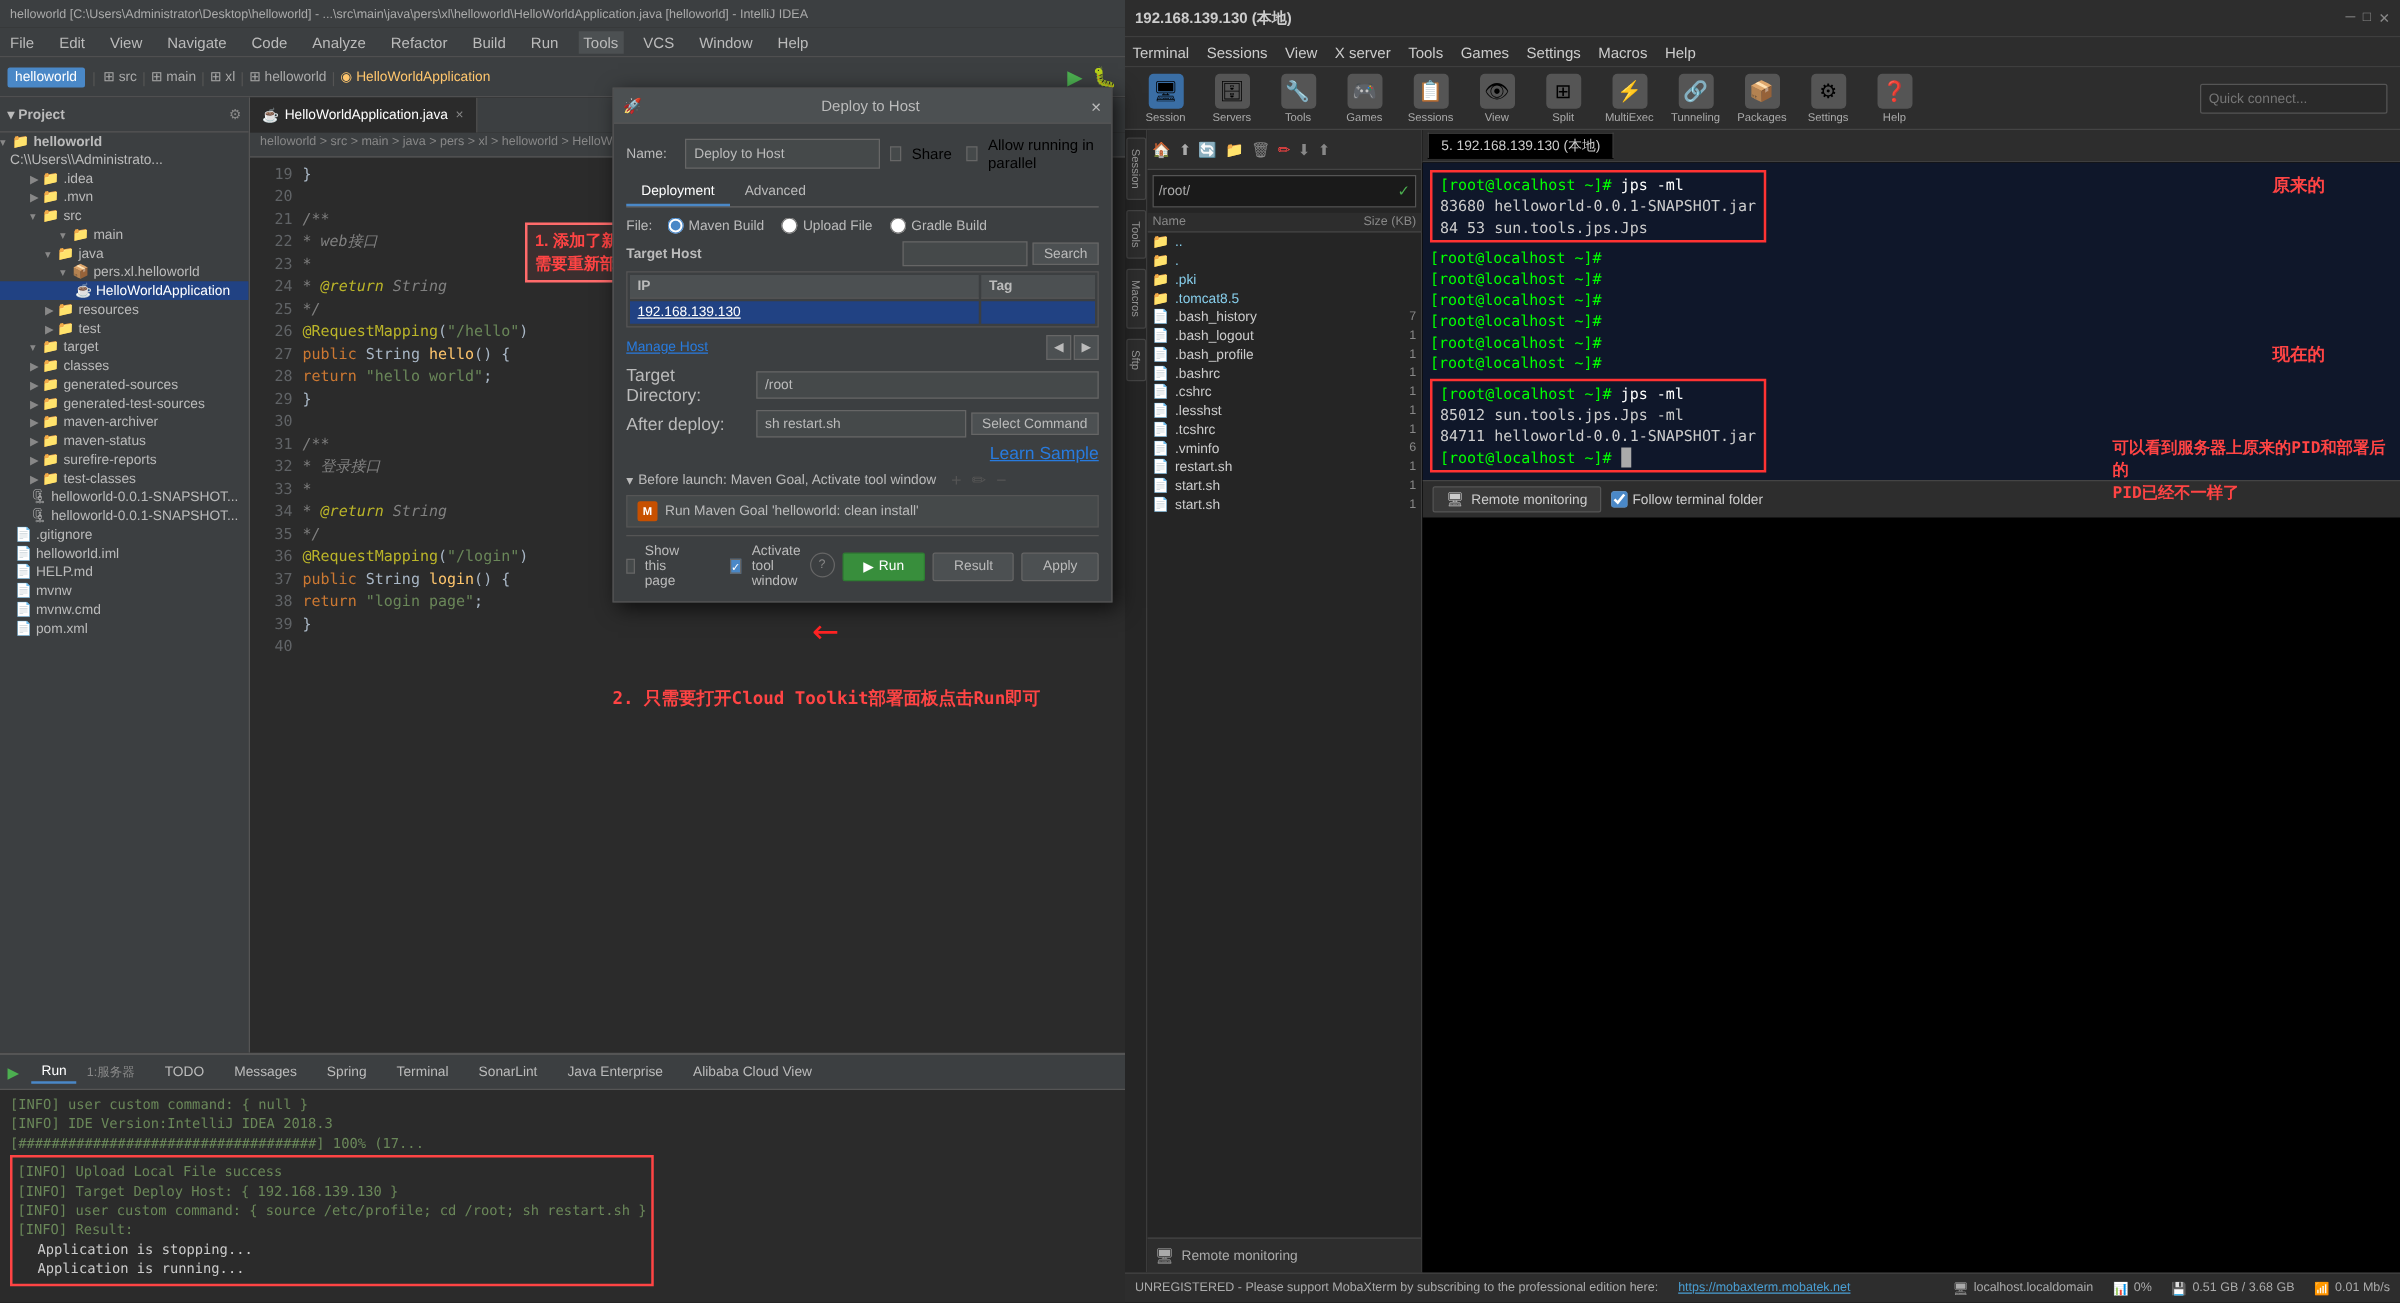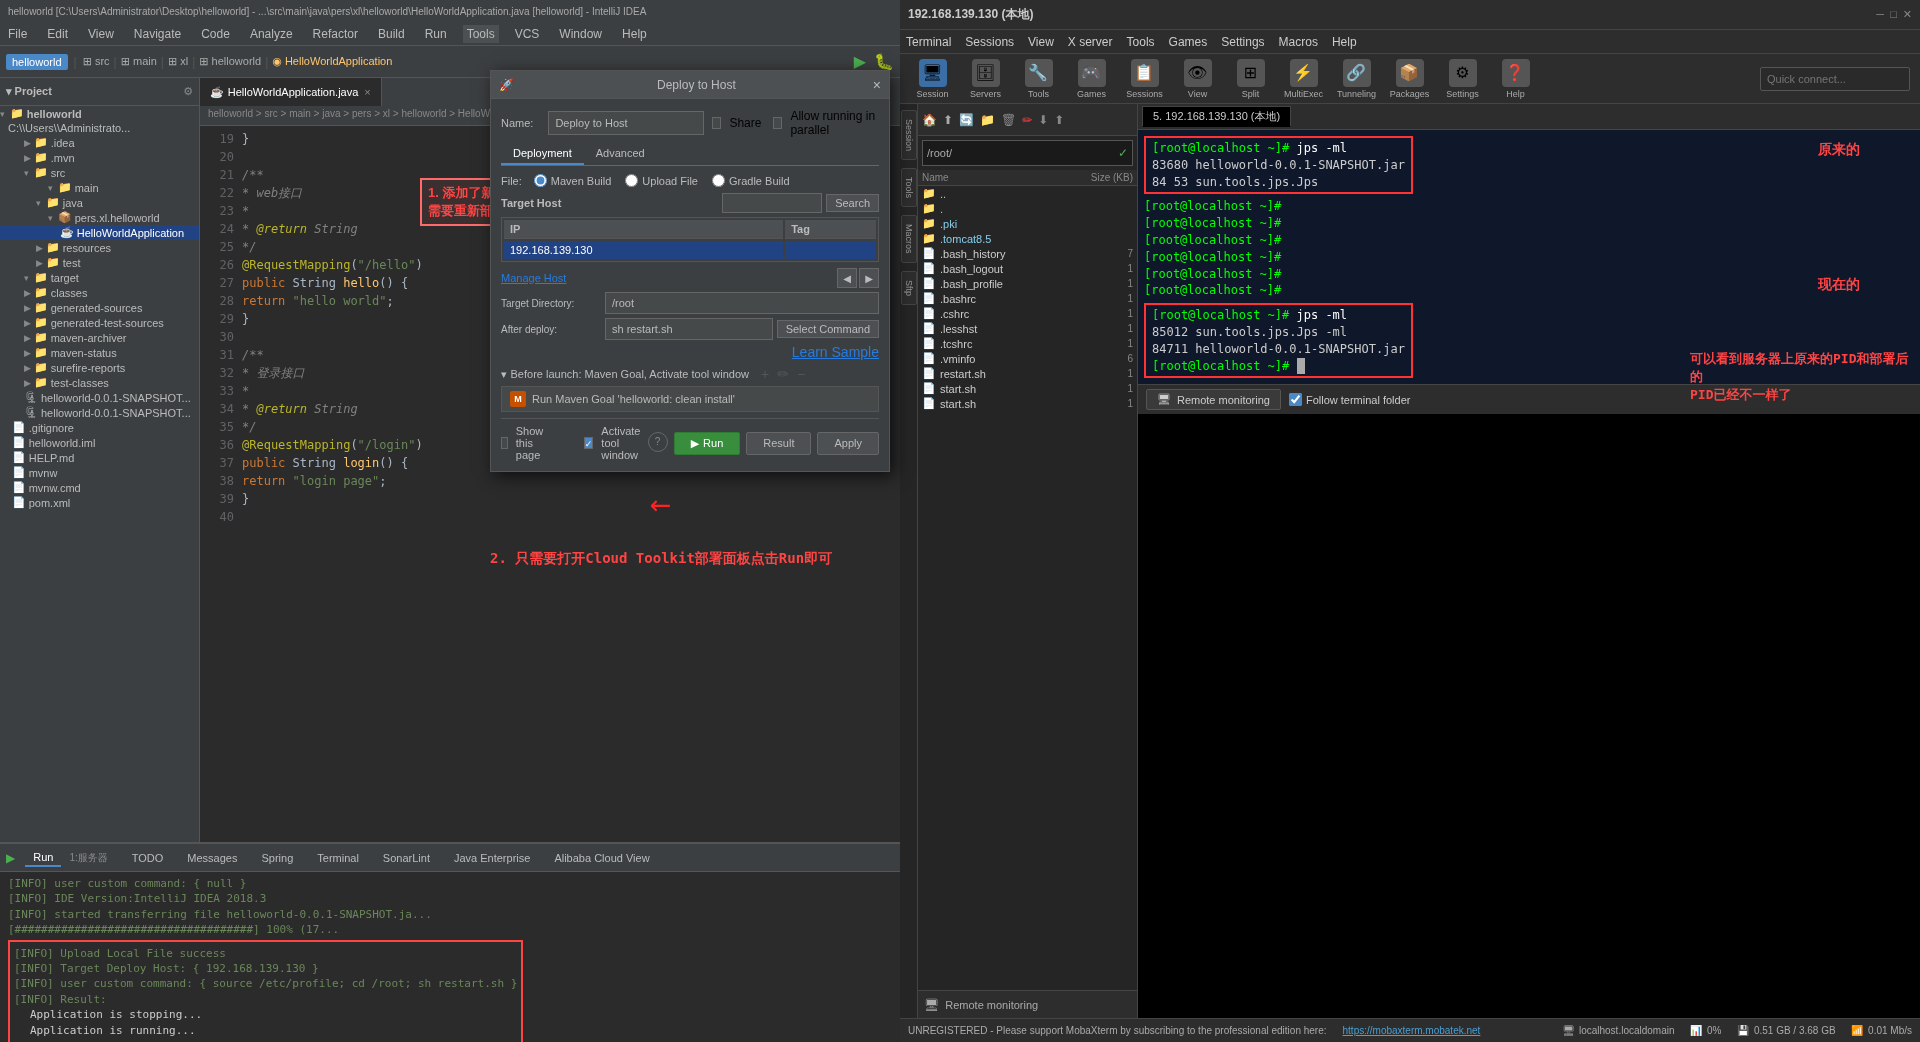--- a/index.html
+++ b/index.html
@@ -51,24 +51,24 @@
     .dialog-tabs { display: flex; border-bottom: 1px solid #666; margin-bottom: 8px; }
     .dialog-tab { padding: 4px 12px; font-size: 11px; color: #bbbbbb; cursor: pointer; border-bottom: 2px solid transparent; }
     .dialog-tab.active { color: #ffffff; border-bottom: 2px solid #4a88c7; }
     .dialog-file-row { display: flex; align-items: center; gap: 6px; margin-bottom: 6px; }
     .radio-option { display: flex; align-items: center; gap: 4px; font-size: 11px; color: #bbbbbb; }
     .target-host-section { margin: 6px 0; }
     .host-table { width: 100%; border: 1px solid #555; }
     .host-table th { background: #4c5052; font-size: 11px; color: #bbbbbb; padding: 3px 6px; text-align: left; border-bottom: 1px solid #555; }
     .host-table td { font-size: 11px; color: #bbbbbb; padding: 3px 6px; }
     .host-table tr.selected { background: #214283; }
-    .host-table tr.selected td { color: #ffffff; }
+    .host-table tr.selected td { color: #ffffff; text-decoration: underline; }
     .manage-host { font-size: 11px; color: #287bde; cursor: pointer; text-decoration: underline; }
     .dialog-field-row { display: flex; align-items: center; margin-bottom: 4px; gap: 4px; }
-    .dialog-field-label { width: 100px; font-size: 10px; color: #bbbbbb; }
+    .dialog-field-label { width: 100px; font-size: 14px; color: #bbbbbb; }
     .dialog-field-input { flex: 1; height: 22px; background: #45494a; border: 1px solid #666; color: #bbbbbb; padding: 0 6px; font-size: 11px; }
     .dialog-before-launch { margin-top: 6px; }
     .before-launch-header { font-size: 11px; color: #bbbbbb; display: flex; align-items: center; gap: 4px; cursor: pointer; }
     .before-launch-item { background: #45494a; border: 1px solid #555; padding: 4px 8px; margin-top: 4px; display: flex; align-items: center; gap: 6px; font-size: 11px; color: #bbbbbb; }
     .maven-icon { width: 16px; height: 16px; background: #c75000; border-radius: 2px; display: inline-flex; align-items: center; justify-content: center; color: white; font-size: 9px; font-weight: bold; }
     .dialog-bottom-row { display: flex; align-items: center; justify-content: space-between; margin-top: 6px; padding-top: 6px; border-top: 1px solid #555; }
     .dialog-show-page { display: flex; align-items: center; gap: 4px; font-size: 11px; color: #bbbbbb; }
     .dialog-buttons { display: flex; gap: 6px; }
     .btn { padding: 4px 16px; font-size: 11px; border: 1px solid #666; cursor: pointer; border-radius: 2px; }
     .btn-default { background: #4c5052; color: #bbbbbb; }
@@ -342,21 +342,20 @@
         <span class="ide-bottom-tab">Messages</span>
         <span class="ide-bottom-tab">Spring</span>
         <span class="ide-bottom-tab">Terminal</span>
         <span class="ide-bottom-tab">SonarLint</span>
         <span class="ide-bottom-tab">Java Enterprise</span>
         <span class="ide-bottom-tab">Alibaba Cloud View</span>
       </div>
       <div class="run-output">
         <div class="term-line info">[INFO] user custom command: { null }</div>
         <div class="term-line info">[INFO] IDE Version:IntelliJ IDEA 2018.3</div>
-        <div class="term-line info">[INFO] started transferring file helloworld-0.0.1-SNAPSHOT.ja...</div>
         <div class="term-line" style="color:#6a8759;">[####################################] 100% (17...</div>
         <div style="border:2px solid #ff4444;padding:4px;margin:2px 0;display:inline-block;">
           <div class="term-line info">[INFO] Upload Local File success</div>
           <div class="term-line info">[INFO] Target Deploy Host: { 192.168.139.130 }</div>
           <div class="term-line info">[INFO] user custom command: { source /etc/profile; cd /root; sh restart.sh }</div>
           <div class="term-line info">[INFO] Result:</div>
           <div class="term-line" style="margin-left:16px;">Application is stopping...</div>
           <div class="term-line" style="margin-left:16px;">Application is running...</div>
           
           

